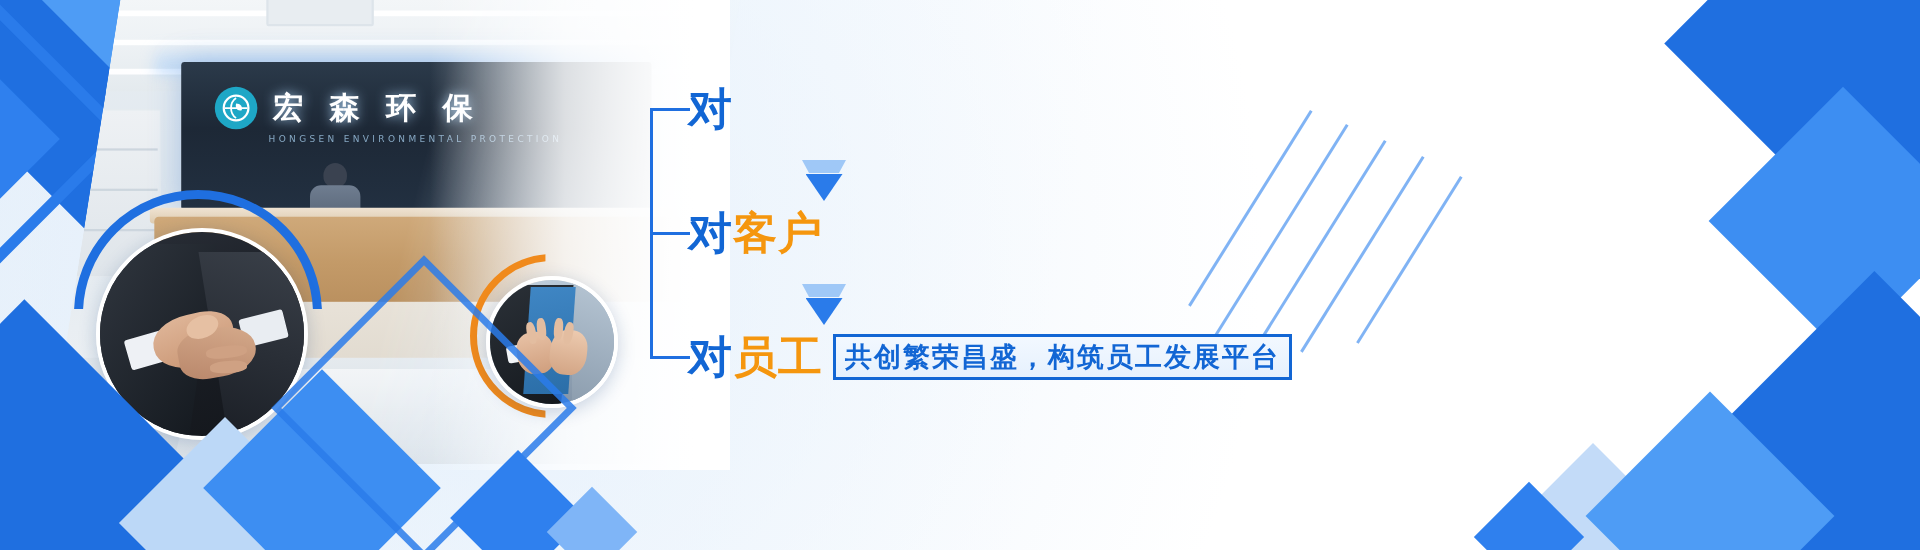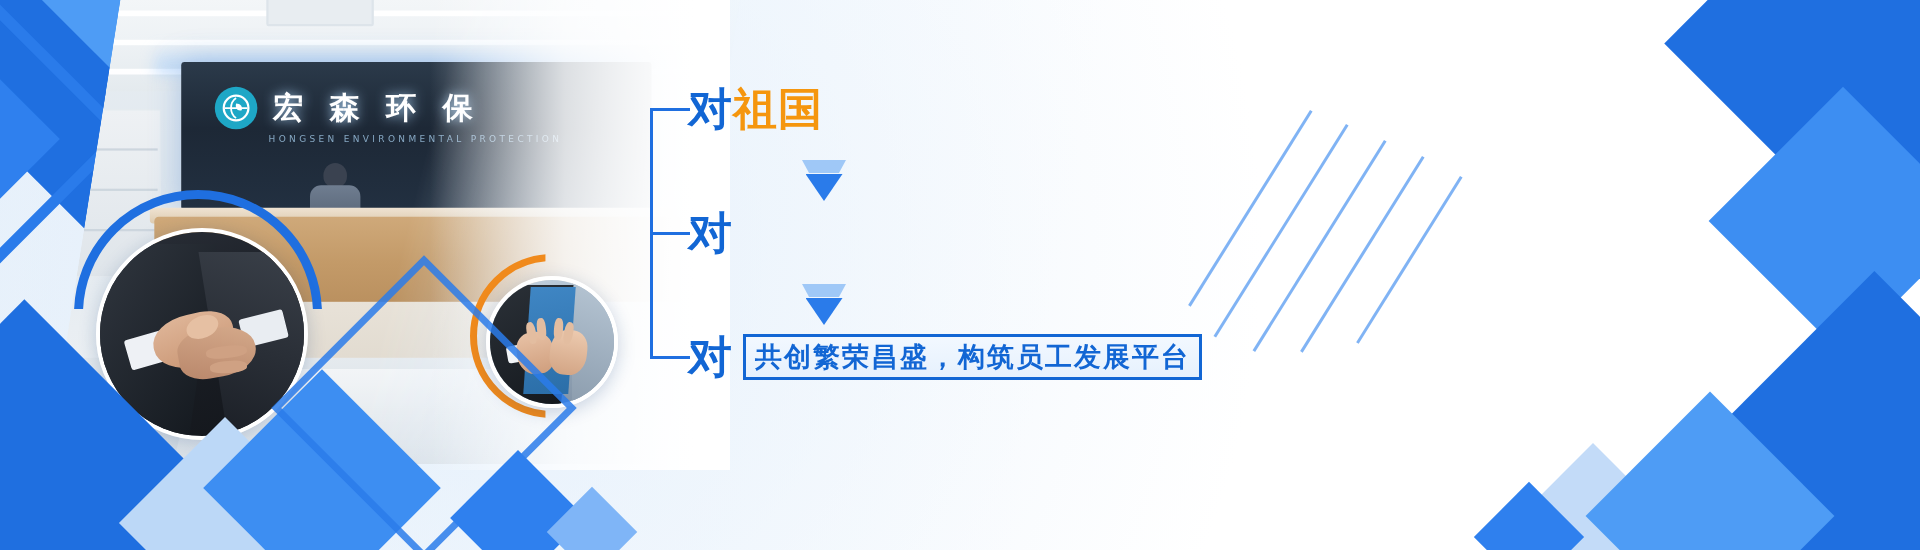--- a/index.html
+++ b/index.html
@@ -425,26 +425,27 @@
       <div class="arr-top"></div>
         <div class="arr-bot"></div>
     </div>
     <div class="arrow arrow2">
       <div class="arr-top"></div>
         <div class="arr-bot"></div>
     </div>
 
     <div class="row row1">
       <span class="big-title t-blue">对</span>
-      <span class="big-title t-orange">祖国</span>
     </div>
 
     <div class="row row2">
       <span class="big-title t-blue">对</span>
+      <span class="big-title t-orange">客户</span>
     </div>
 
     <div class="row row3">
       <span class="big-title t-blue">对</span>
+      <span class="big-title t-orange">员工</span>
       <span class="tag">共创繁荣昌盛，构筑员工发展平台</span>
     </div>
 
   </div>
 </div>
 
 </body></html>

